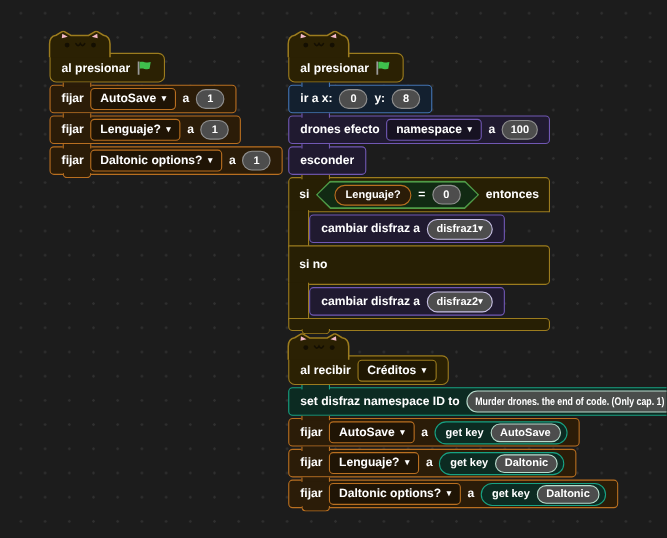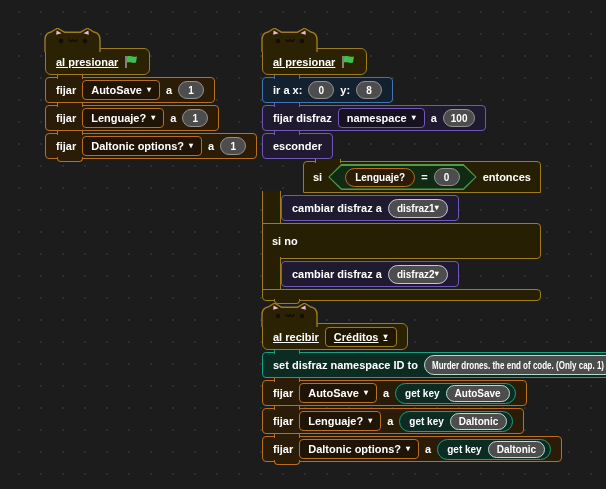--- a/index.html
+++ b/index.html
@@ -53,21 +53,21 @@
 
   
   .hat { position:relative; margin-top:20px; }
   .hat-body {
     position:relative;
     display:flex; align-items:center; gap:6px;
     height:27px; padding:0 10px;
     background:var(--fill);
     border:1px solid var(--border);
     border-radius:3px 6px 6px 6px;
-    font-size:11px; font-weight:bold; white-space:nowrap;text-decoration:underline;
+    font-size:11px; font-weight:bold; white-space:nowrap;
   }
   .cat-head { position:absolute; left:-1px; top:-20px; width:62px; height:25px; z-index:2; pointer-events:none; }
 
   
   .num {
     display:flex; align-items:center; justify-content:center;
     height:18px; min-width:26px; padding:0 7px;
     background:#4d4d4d; border:1px solid #919191; border-radius:10px;
     font-size:10px; font-weight:bold;
   }
@@ -106,21 +106,21 @@
   }
   .hex > * { position:relative; z-index:1; }
 
   
   .cblock { display:flex; flex-direction:column; align-items:stretch; width:fit-content; margin-top:2px; }
   .c-header {
     position:relative; display:flex; align-items:center; gap:6px;
     height:32px; padding:0 9px;
     background:var(--fill); border:1px solid var(--border);
     border-radius:4px 4px 0 0;
-    font-size:11px; font-weight:bold; width:fit-content;margin-left:41px;
+    font-size:11px; font-weight:bold; width:fit-content;
   }
   .c-row { position:relative; padding:2px 0 2px 19px; display:flex; }
   .c-row::before {
     content:""; position:absolute; left:0; top:-2px; bottom:-2px; width:17px;
     background:var(--fill);
     border-left:1px solid var(--border); border-right:1px solid var(--border);
   }
   .c-row .blk { margin-top:0; }
   .c-divider {
     position:relative; display:flex; align-items:center;
@@ -242,21 +242,21 @@
     </div>
 
     <div class="blk motion plug">
       <span>ir a x:</span>
       <span class="num">0</span>
       <span>y:</span>
       <span class="num">8</span>
     </div>
 
     <div class="blk looks plug">
-      <span>fijar disfraz</span>
+      <span>drones efecto</span>
       <span class="dd-rect">
         <span>namespace</span>
         <span class="caret">▾</span>
       </span>
       <span>a</span>
       <span class="num">100</span>
     </div>
 
     <div class="blk looks plug">
       <span>esconder</span>

